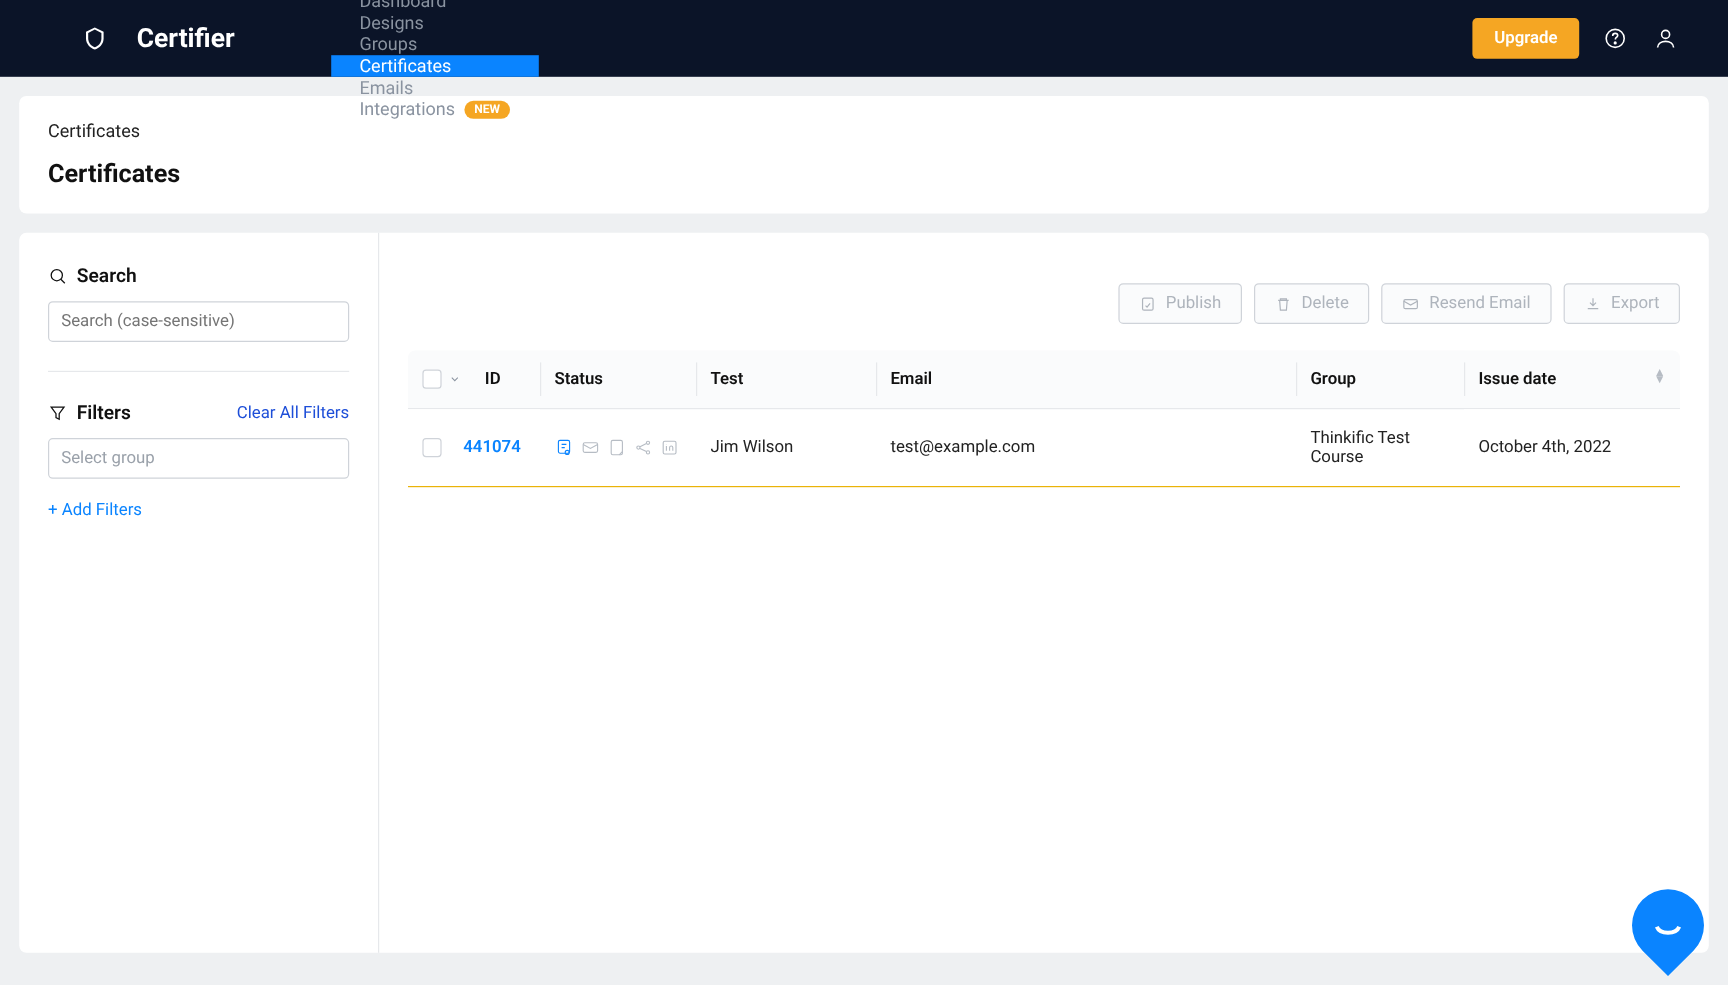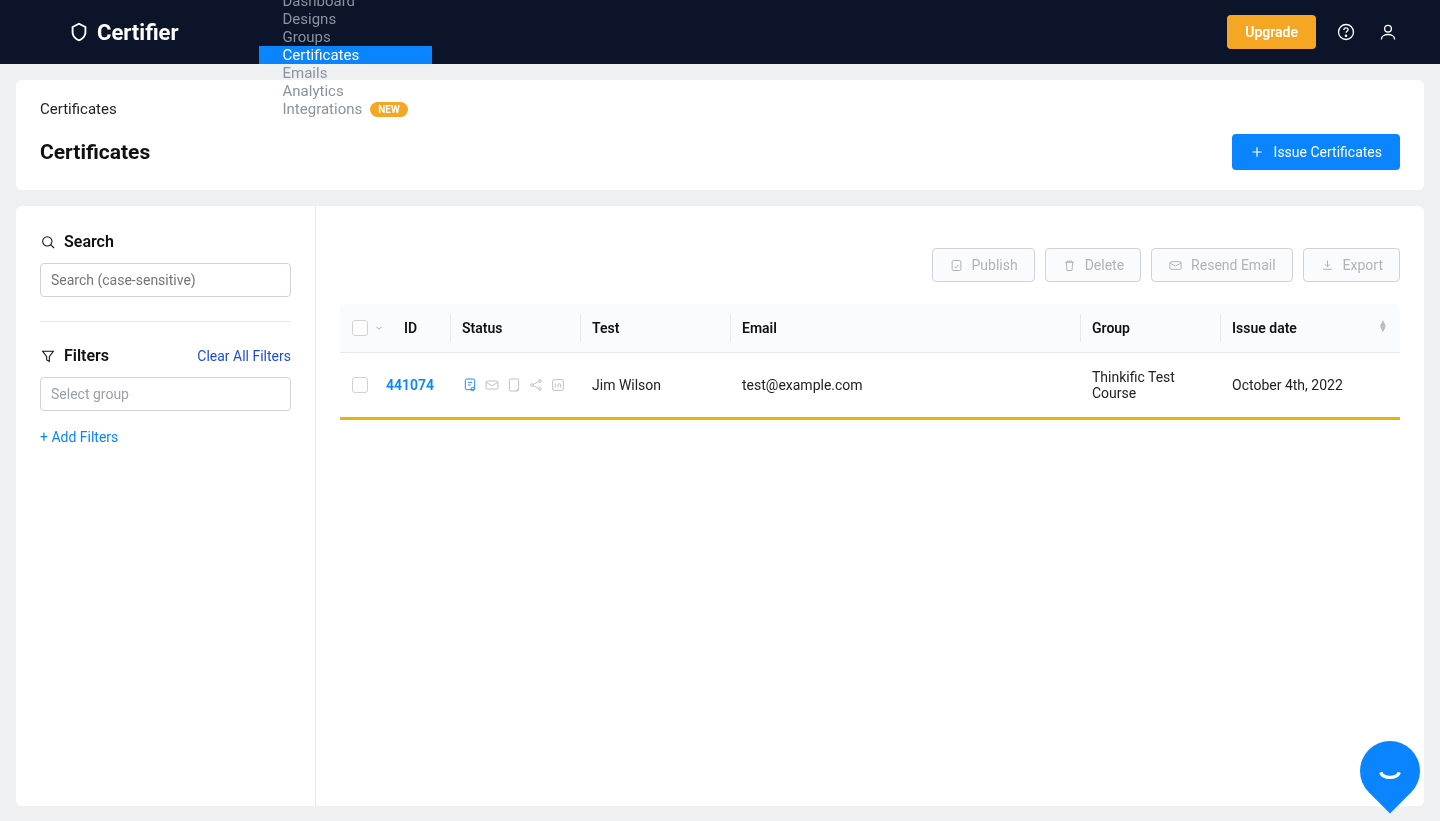--- a/index.html
+++ b/index.html
@@ -1,20 +1,20 @@
 <!DOCTYPE html>
 <html><head>
   <meta charset="utf-8">
   <style>
     * { margin: 0; padding: 0; box-sizing: border-box; font-family: -apple-system, BlinkMacSystemFont, "Segoe UI", Roboto, sans-serif; }
     body { background: #eef0f2; width: 1440px; height: 821px; overflow: hidden; position: relative; }
 
     
     .topnav { background: #0b1428; height: 64px; display: flex; align-items: center; padding: 0 40px 0 68px; }
-    .logo { display: flex; align-items: center; gap: 7px; color: #fff; font-weight: 700; font-size: 22px; margin-right: 80px; cursor: pointer; }
+    .logo { display: flex; align-items: center; gap: 24px; color: #fff; font-weight: 700; font-size: 22px; margin-right: 80px; cursor: pointer; }
     .logo svg { width: 22px; height: 22px; }
     .navitems { display: flex; align-items: stretch; height: 80px; flex-direction: column; }
     .navitem { display: flex; align-items: center; padding: 0 24px; height: 64px; color: #8a93a0; font-size: 15px; cursor: pointer; gap: 8px; }
     .navitem.active { background: #0a84ff; color: #fff; }
     .badge-new { background: #f5a623; color: #fff; border-radius: 999px; font-size: 10px; font-weight: 700; padding: 2px 8px; }
     .topright { margin-left: auto; display: flex; align-items: center; gap: 18px; }
     .btn-upgrade { background: #f5a623; color: #fff; border: none; border-radius: 4px; padding: 9px 18px; font-size: 14px; font-weight: 600; cursor: pointer; }
     .icon-btn { width: 24px; height: 24px; color: #fff; cursor: pointer; display: flex; align-items: center; justify-content: center; }
     .icon-btn svg { width: 20px; height: 20px; stroke: currentColor; fill: none; stroke-width: 1.6; }
 
@@ -46,21 +46,21 @@
     .actions { display: flex; justify-content: flex-end; gap: 10px; margin-bottom: 22px; }
     .btn-ghost { border: 1px solid #cfd3d9; background: #fafbfc; color: #aeb4bc; border-radius: 4px; padding: 8px 16px; font-size: 14px; display: flex; align-items: center; gap: 8px; cursor: not-allowed; }
     .btn-ghost svg { width: 15px; height: 15px; stroke: currentColor; fill: none; stroke-width: 1.6; }
 
     table { width: 100%; border-collapse: separate; border-spacing: 0; }
     thead th { background: #fafbfc; text-align: left; font-weight: 600; font-size: 14px; color: #111; padding: 16px 12px; border-bottom: 1px solid #e6e8eb; }
     thead th:first-child { border-top-left-radius: 6px; }
     thead th:last-child { border-top-right-radius: 6px; }
     thead th + th { position: relative; }
     thead th + th::before { content: ""; position: absolute; left: 0; top: 10px; bottom: 10px; width: 1px; background: #e6e8eb; }
-    tbody td { padding: 16px 12px; border-bottom: 3px solid #eab308; font-size: 14px; color: #222; vertical-align: middle; }
+    tbody td { padding: 16px 12px; border-bottom: 1px solid #eab308; font-size: 14px; color: #222; vertical-align: middle; }
     .cb { width: 16px; height: 16px; border: 1px solid #cfd3d9; border-radius: 3px; display: inline-block; cursor: pointer; background: #fff; }
     .th-cb { display: flex; align-items: center; gap: 6px; }
     .th-cb svg { width: 10px; height: 10px; stroke: #8a93a0; fill: none; }
     .link { color: #0a84ff; font-weight: 600; cursor: pointer; }
     .status-icons { display: flex; gap: 6px; }
     .status-icons svg { width: 16px; height: 16px; stroke: #b6bcc4; fill: none; stroke-width: 1.4; }
     .status-icons svg.primary { stroke: #0a84ff; }
     .sort-icons { float: right; color: #b6bcc4; font-size: 10px; line-height: 6px; }
 
     
@@ -88,23 +88,20 @@
     <div class="navitem">
         <span>Groups</span>
       </div>
     <div class="navitem active">
         <span>Certificates</span>
       </div>
     <div class="navitem">
         <span>Emails</span>
       </div>
     <div class="navitem">
-        <span>Analytics</span>
-      </div>
-    <div class="navitem">
       <span>Integrations</span>
       <span class="badge-new">NEW</span>
     </div>
   </div>
   <div class="topright">
     <button class="btn-upgrade">Upgrade</button>
     <div class="icon-btn">
       <svg viewBox="0 0 24 24">
           <circle cx="12" cy="12" r="9"></circle>
           <path d="M9.5 9.5 C9.5 8 10.5 7 12 7 C13.5 7 14.5 8 14.5 9.2 C14.5 10.5 13 11 12.5 11.8 C12.2 12.3 12.2 13 12.2 13"></path>
@@ -118,26 +115,20 @@
         </svg>
     </div>
   </div>
 </div>
 
 <div class="page">
   <div class="card card-head">
     <div class="breadcrumb">Certificates</div>
     <div class="titlerow">
       <h1 class="page-title">Certificates</h1>
-      <button class="btn-primary">
-        <svg viewBox="0 0 24 24">
-            <path d="M12 4 V20 M4 12 H20"></path>
-          </svg>
-        <span>Issue Certificates</span>
-      </button>
     </div>
   </div>
 
   <div class="card card-body" style="margin-top:16px;">
     <div class="sidebar">
       <div class="sb-section-title">
         <svg viewBox="0 0 24 24">
             <circle cx="11" cy="11" r="7"></circle>
             <path d="M21 21 L16 16"></path>
           </svg>

